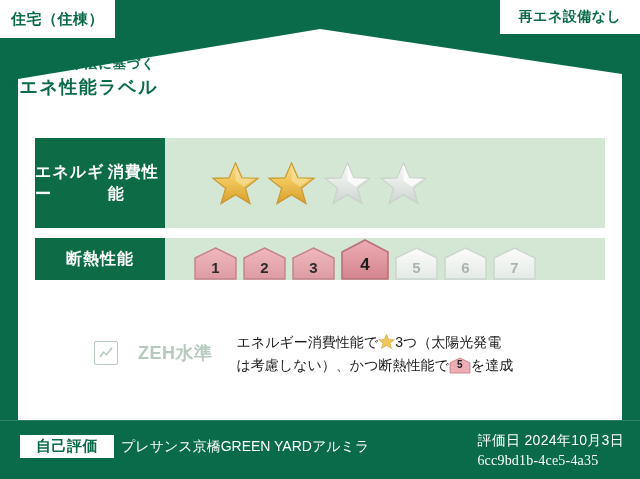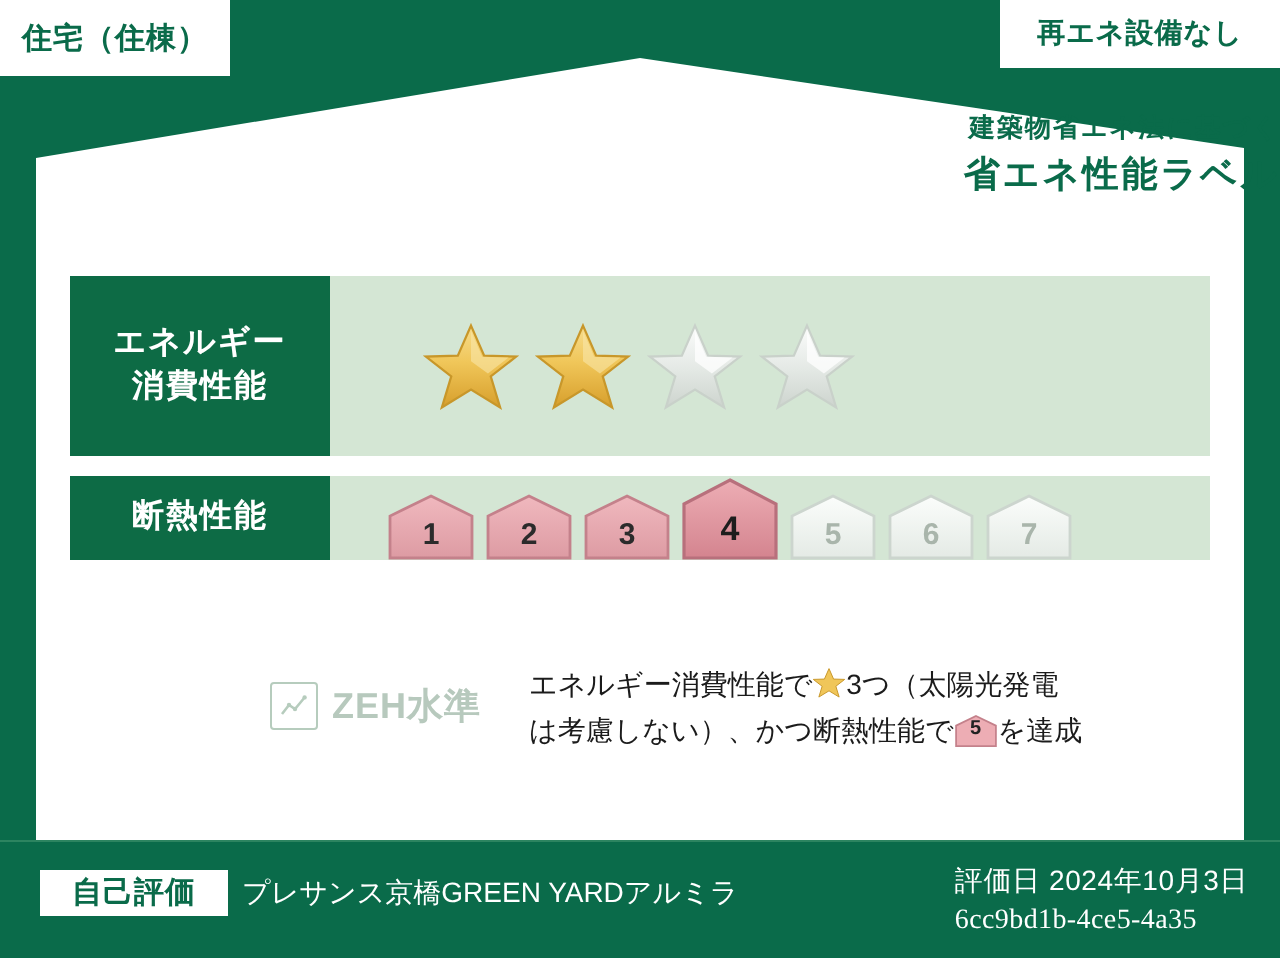--- a/index.html
+++ b/index.html
@@ -16,31 +16,31 @@
   
   .corner-tag{
     position:absolute;background:#ffffff;color:#0a6b4a;
     font-weight:bold;display:flex;align-items:center;justify-content:center;
     letter-spacing:.5px;
   }
   #tag-left{left:0;top:0;width:115px;height:38px;font-size:15px;}
   #tag-right{right:0;top:0;width:140px;height:34px;font-size:14px;}
 
   
-  #title-block{position:absolute;left:0;top:56px;width:640px;text-align:right;color:#0a6b4a;}
+  #title-block{position:absolute;left:0;top:56px;width:640px;text-align:left;color:#0a6b4a;}
   #title-sub{font-size:13px;font-weight:bold;letter-spacing:1px;line-height:1.2;}
   #title-main{font-size:18px;font-weight:bold;letter-spacing:1.5px;margin-top:5px;line-height:1.2;}
 
   
   .row{position:absolute;left:35px;width:570px;display:flex;align-items:stretch;background:#d4e6d4;}
   #row-energy{top:138px;height:90px;}
   #row-insul{top:238px;height:42px;}
   .row-head{
     background:#0d6b45;color:#ffffff;font-weight:bold;
-    display:flex;flex-direction:column;align-items:center;justify-content:center;
+    display:flex;flex-direction:row;align-items:center;justify-content:center;
     line-height:1.35;letter-spacing:1px;flex:0 0 130px;
   }
   #row-energy .row-head{font-size:16px;}
   #row-insul .row-head{font-size:16px;}
   .row-body{flex:1;display:flex;align-items:center;}
 
   
   #stars{display:flex;align-items:center;gap:7px;margin-left:46px;}
   .star{width:49px;height:47px;display:block;}
 
@@ -51,21 +51,21 @@
   .badge span{
     position:absolute;left:0;right:0;bottom:5px;text-align:center;
     font-size:15px;font-weight:bold;font-family:"Liberation Sans",sans-serif;
   }
   .badge.lvl span{color:#2b2b2b;}
   .badge.cur span{color:#1d1d1d;font-size:17px;bottom:6px;}
   .badge.off span{color:#a9b5ab;}
 
   
   #zeh-row{position:absolute;left:35px;top:331px;width:570px;display:flex;align-items:flex-start;}
-  #zeh-mark{display:flex;align-items:center;gap:7px;margin-left:100px;margin-top:10px;}
+  #zeh-mark{display:flex;align-items:center;gap:20px;margin-left:59px;margin-top:10px;}
   #zeh-icon{width:22px;height:22px;border:1.5px solid #b6ccbd;border-radius:2px;
             display:flex;align-items:center;justify-content:center;background:#fff;}
   #zeh-text{font-size:18px;font-weight:bold;color:#b7c9bd;letter-spacing:.5px;}
   #zeh-desc{margin-left:24px;font-size:14px;color:#1b1b1b;line-height:1.62;letter-spacing:0;}
   #zeh-desc .inline-star{display:inline-block;vertical-align:-3px;width:17px;height:17px;}
   #zeh-desc .inline-badge{display:inline-block;vertical-align:-4px;width:22px;height:17px;position:relative;}
   #zeh-desc .inline-badge span{position:absolute;left:0;right:0;bottom:0px;text-align:center;font-size:10px;font-weight:bold;color:#222;}
 
   
   #divider{position:absolute;left:0;top:420px;width:640px;height:1px;background:#2c8460;}

